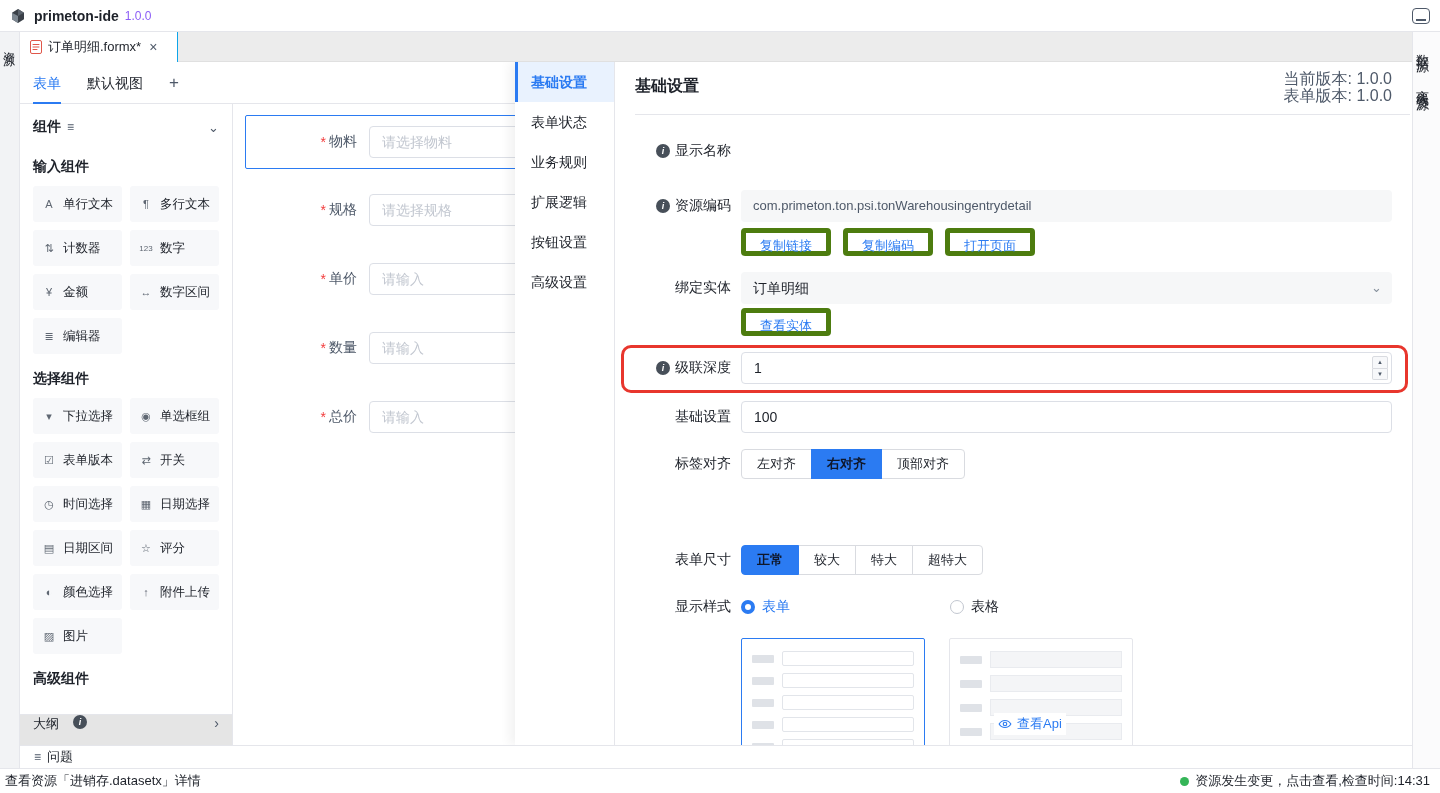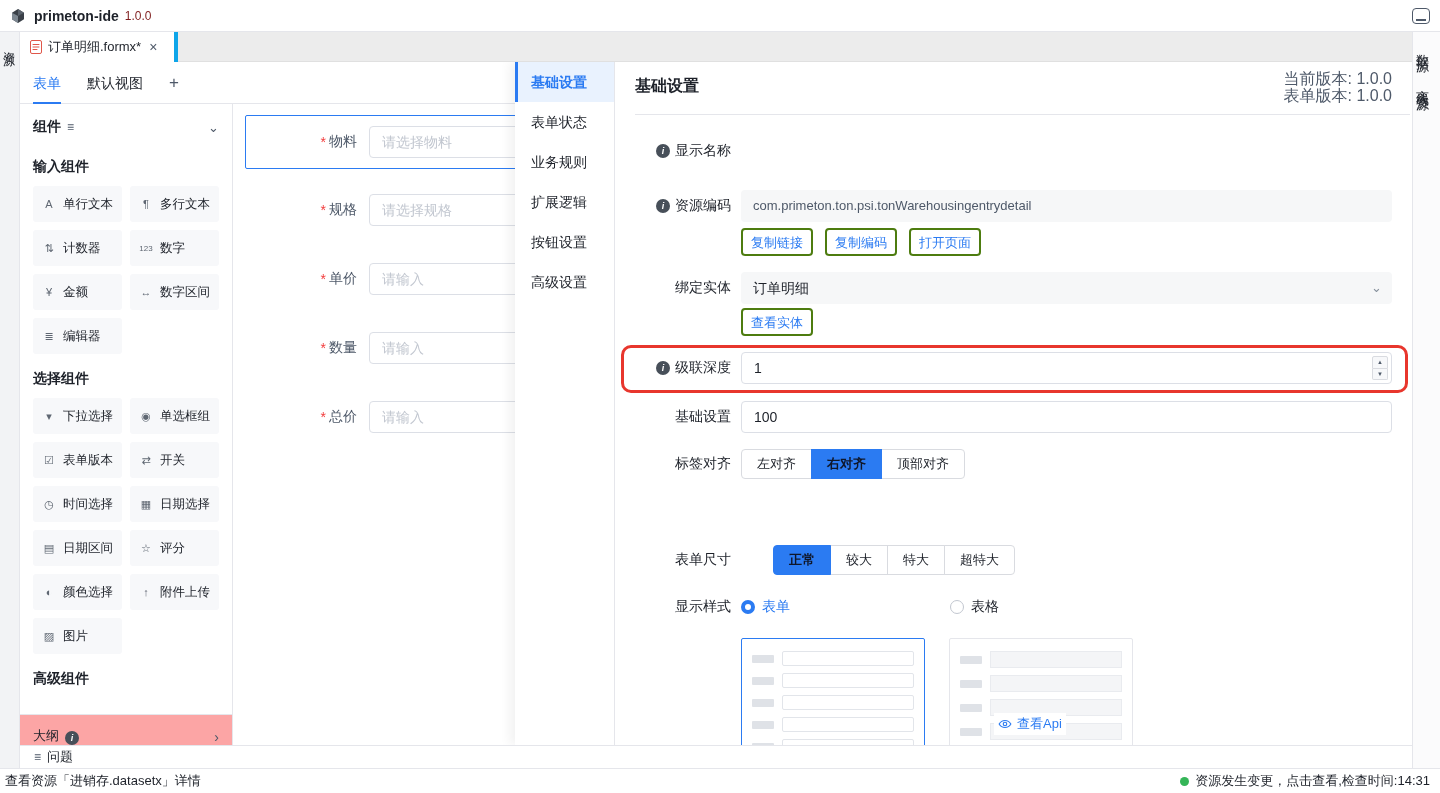--- a/index.html
+++ b/index.html
@@ -3,55 +3,55 @@
 <meta charset="utf-8">
 <style>
   * { box-sizing: border-box; }
   html,body { margin:0; padding:0; }
   body { font-family:"Liberation Sans","DejaVu Sans",sans-serif; color:#1d2129; }
   .stage { position:relative; width:1440px; height:793px; background:#fff; overflow:hidden; font-size:14px; }
 
   
   .topbar { position:absolute; left:0; top:0; width:1440px; height:32px; background:#fff; border-bottom:1px solid #e5e6eb; display:flex; align-items:center; padding:0 10px; z-index:20; }
   .app-name { font-size:14px; font-weight:bold; margin-left:8px; }
-  .app-ver { font-size:12px; color:#7f1d1d; margin-left:6px; }
+  .app-ver { font-size:12px; color:#8b5cf6; margin-left:6px; }
   .win-icon { margin-left:auto; width:18px; height:16px; border:1.5px solid #4e5969; border-radius:4px; position:relative; }
   .win-icon::after { content:""; position:absolute; left:3px; right:3px; bottom:2px; height:2px; background:#4e5969; }
 
   
   .strip-left { position:absolute; left:0; top:32px; width:20px; height:736px; background:#f2f3f5; border-right:1px solid #e5e6eb; z-index:15; }
   .strip-right { position:absolute; right:0; top:32px; width:28px; height:736px; background:#fbfbfc; border-left:1px solid #e5e6eb; z-index:15; }
   .vtext { writing-mode:vertical-lr; text-orientation:upright; font-size:12px; color:#1d2129; letter-spacing:3px; margin:10px auto 0; display:block; text-align:center; width:100%; cursor:pointer; }
   .strip-right .vtext { font-size:13px; margin-top:12px; }
   .strip-right .vtext + .vtext { margin-top:26px; }
 
   
   .tabrow { position:absolute; left:20px; top:32px; width:1392px; height:30px; background:#ececec; border-bottom:1px solid #e0e0e0; z-index:5; }
-  .file-tab { position:absolute; left:0; top:0; height:30px; width:158px; background:#fff; border-right:4px solid #0ea5e9; display:flex; align-items:center; gap:6px; padding:0 10px; font-size:13px; cursor:pointer; }
+  .file-tab { position:absolute; left:0; top:0; height:30px; width:158px; background:#fff; border-right:1px solid #0ea5e9; display:flex; align-items:center; gap:6px; padding:0 10px; font-size:13px; cursor:pointer; }
   .file-tab .close { color:#4e5969; font-size:14px; margin-left:2px; cursor:pointer; }
 
   
   .viewtabs { position:absolute; left:20px; top:62px; width:1392px; height:42px; background:#fff; border-bottom:1px solid #e5e6eb; display:flex; align-items:center; padding:0 13px; gap:26px; z-index:2; }
   .vtab { font-size:14px; color:#1d2129; position:relative; height:42px; line-height:42px; cursor:pointer; }
   .vtab.active { color:#2b7bf2; }
   .vtab.active::after { content:""; position:absolute; left:0; right:0; bottom:0; height:2px; background:#2b7bf2; }
   .vtab-add { font-size:17px; color:#4e5969; cursor:pointer; }
 
   
   .sidebar { position:absolute; left:20px; top:104px; width:213px; height:641px; background:#fff; border-right:1px solid #e5e6eb; z-index:2; overflow:hidden; }
   .sb-inner { padding:8px 13px 40px; }
   .sb-header { height:30px; display:flex; align-items:center; gap:6px; font-size:14px; font-weight:bold; }
   .sb-header .mini { font-size:12px; color:#4e5969; font-weight:normal; }
   .sb-header .chev { margin-left:auto; color:#4e5969; font-size:13px; font-weight:normal; cursor:pointer; }
   .sb-sec-title { font-size:14px; font-weight:bold; margin:16px 0 10px; }
   .comp-grid { display:grid; grid-template-columns:1fr 1fr; gap:8px; }
   .comp-item { height:36px; background:#f7f8fa; border-radius:3px; display:flex; align-items:center; gap:6px; padding:0 6px 0 8px; cursor:pointer; }
   .comp-icon { width:16px; font-size:11px; color:#5f6772; text-align:center; flex:none; }
   .comp-label { font-size:12.5px; color:#1d2129; white-space:nowrap; }
-  .outline-bar { position:absolute; left:0; right:0; bottom:0; height:31px; border-top:1px solid #e5e6eb; background:#fca5a5; display:flex; align-items:flex-end; gap:6px; padding:0 13px; font-size:13px; cursor:pointer; }
+  .outline-bar { position:absolute; left:0; right:0; bottom:0; height:31px; border-top:1px solid #e5e6eb; background:#e5e5e5; display:flex; align-items:flex-start; gap:14px; padding:0 13px; font-size:13px; cursor:pointer; }
   .outline-bar .chev { margin-left:auto; color:#4e5969; font-size:14px; }
 
   .info-dot { width:14px; height:14px; border-radius:50%; background:#474f59; color:#fff; font-size:9px; font-weight:bold; display:inline-flex; align-items:center; justify-content:center; flex:none; font-style:italic; }
 
   
   .canvas { position:absolute; left:233px; top:104px; width:1179px; height:641px; background:#fff; z-index:1; }
   .sel-wrap { position:absolute; left:12px; top:11px; width:1020px; height:54px; border:1px solid #2b7bf2; border-radius:2px; }
   .field-row { position:absolute; left:24px; height:32px; display:flex; align-items:center; }
   .f-label { width:100px; display:flex; align-items:center; justify-content:flex-end; gap:3px; font-size:14px; color:#4e5969; flex:none; }
   .f-req { color:#f23c3c; }
@@ -70,21 +70,21 @@
 
   .prow { position:absolute; left:20px; right:20px; display:flex; align-items:center; }
   .plabel { width:96px; display:flex; align-items:center; justify-content:flex-end; gap:5px; font-size:14px; color:#1d2129; flex:none; }
   .pctrl { flex:1; margin-left:10px; position:relative; }
   .prow2 { position:absolute; left:126px; right:20px; display:flex; align-items:center; gap:12px; }
 
   .txt-input { width:100%; height:32px; border:1px solid #dcdfe6; border-radius:4px; padding:0 12px; font-size:14px; color:#1d2129; font-family:inherit; background:#fff; }
   .readonly-field { height:32px; line-height:32px; background:#f6f7f8; border-radius:4px; padding:0 12px; font-size:13px; color:#4e5969; }
   .fake-select { position:relative; height:32px; line-height:32px; background:#f6f7f8; border-radius:4px; padding:0 28px 0 12px; font-size:14px; cursor:pointer; }
   .fake-select .sel-arrow { position:absolute; right:10px; top:0; color:#86909c; font-size:13px; }
-  .btn-outline { display:inline-block; height:28px; line-height:26px; padding:0 8px; border:2px solid #4d7c0f; color:#2b7bf2; border-radius:4px; font-size:13px; background:#fff; cursor:pointer;font-family:Liberation Serif, serif; }
+  .btn-outline { display:inline-block; height:28px; line-height:26px; padding:0 14px; border:5px solid #4d7c0f; color:#2b7bf2; border-radius:4px; font-size:13px; background:#fff; cursor:pointer;font-family:Liberation Serif, serif; }
 
   .num-wrap { position:relative; }
   .spinner { position:absolute; right:4px; top:4px; bottom:4px; width:16px; display:flex; flex-direction:column; }
   .spinner span { flex:1; border:1px solid #d9dbe0; background:#f7f8fa; color:#4e5969; font-size:6px; display:flex; align-items:center; justify-content:center; cursor:pointer; }
   .spinner span:first-child { border-radius:2px 2px 0 0; }
   .spinner span:last-child { border-top:none; border-radius:0 0 2px 2px; }
 
   .red-annot { position:absolute; left:6px; right:4px; top:283px; height:48px; border:3px solid #e8362d; border-radius:10px; pointer-events:none; z-index:6; }
 
   .seg { display:inline-flex; }
@@ -383,21 +383,21 @@
         <span class="pctrl">
           <span class="seg">
             <span>左对齐</span>
             <span class="active">右对齐</span>
             <span>顶部对齐</span>
           </span>
         </span>
       </div>
 
 
-      <div class="prow" style="top:483px;gap:32px;">
+      <div class="prow" style="top:483px;">
         <span class="plabel">
             <span>表单尺寸</span>
           </span>
         <span class="pctrl">
           <span class="seg">
             <span class="active">正常</span>
             <span>较大</span>
             <span>特大</span>
             <span>超特大</span>
           </span>

